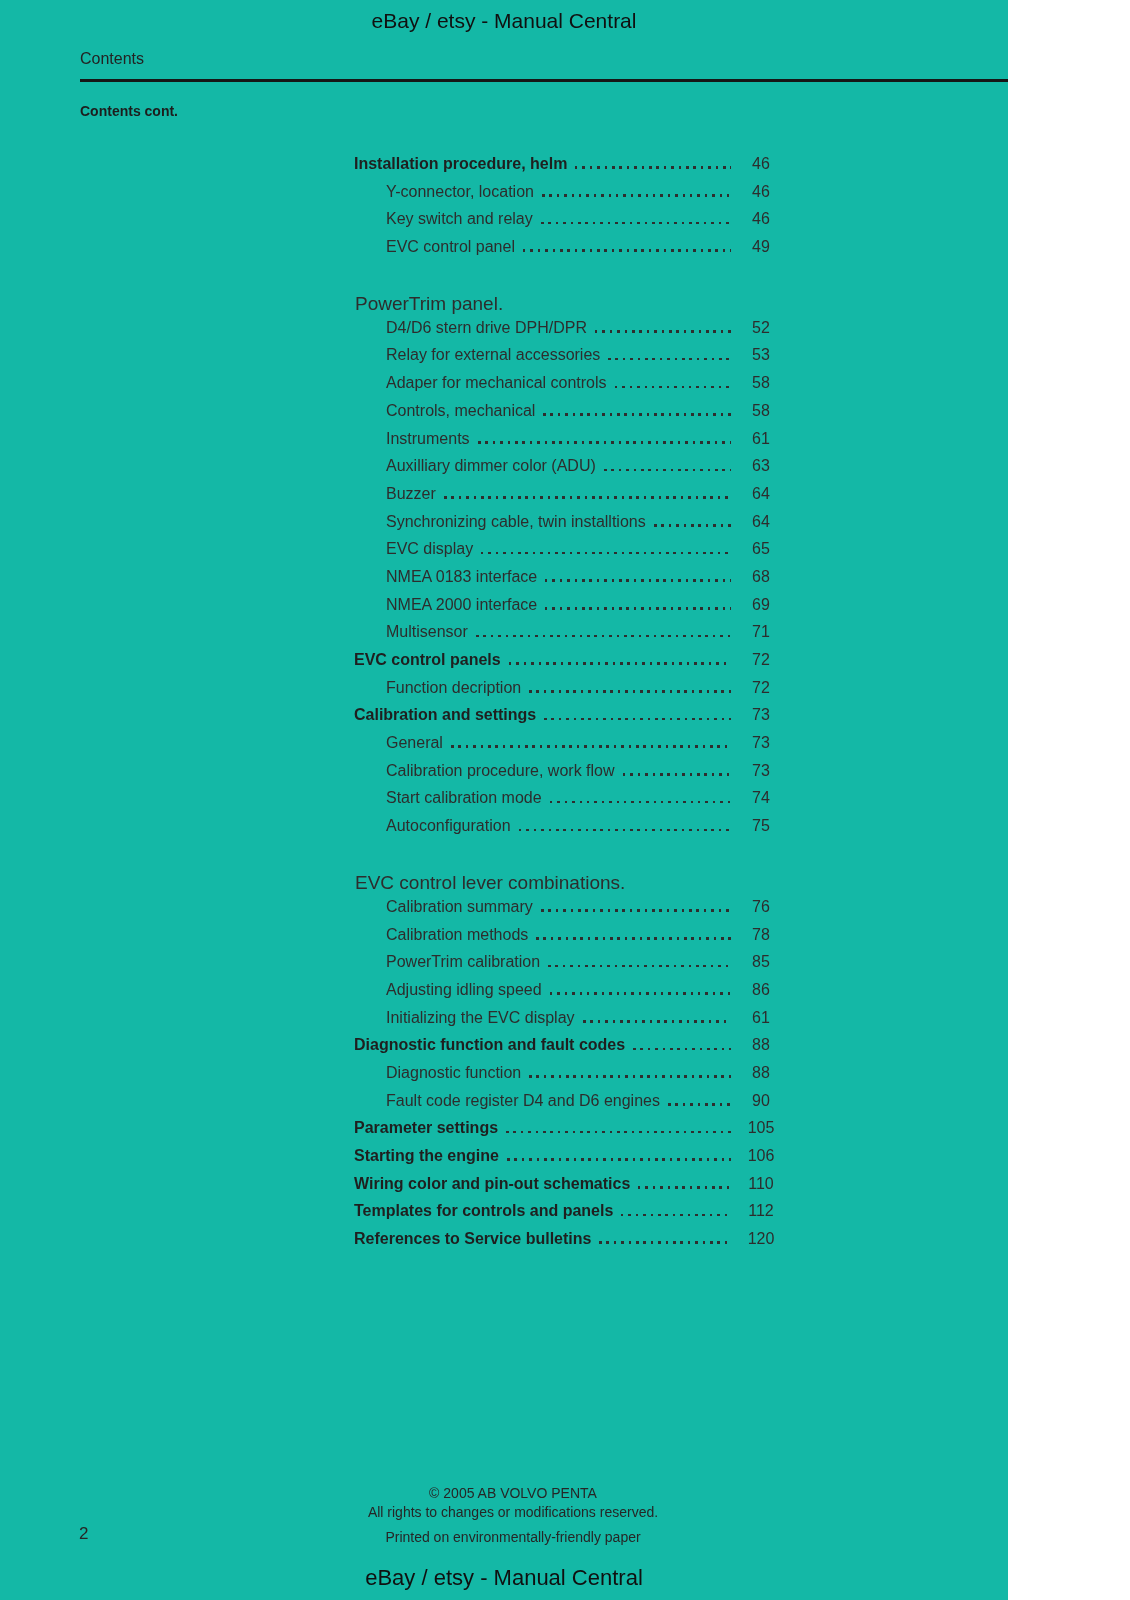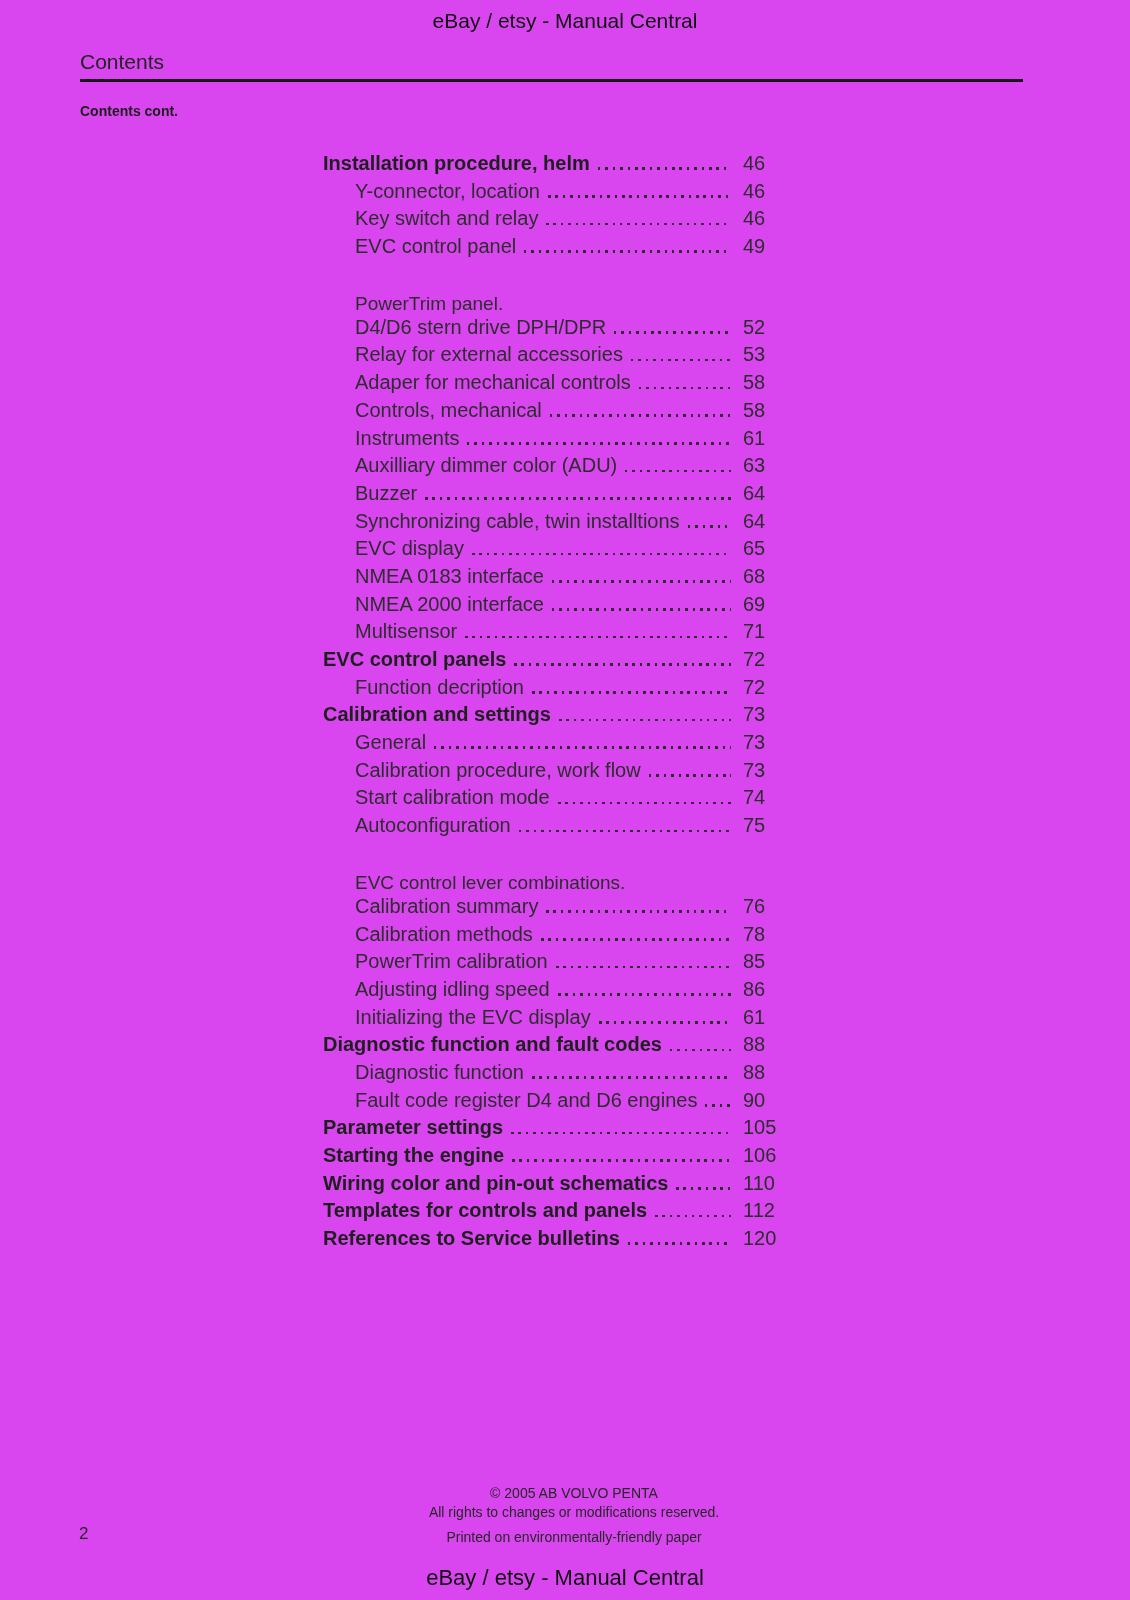--- a/index.html
+++ b/index.html
@@ -1,35 +1,35 @@
 <!DOCTYPE html>
 <html><head>
 <meta charset="utf-8">
 <style>
   html, body { margin: 0; padding: 0; background: #ffffff; }
   .page {
     position: relative;
-    width: 1130px;
+    width: 1008px;
     height: 1600px;
-    background: #d946ef;
+    background: #14b8a6;
     font-family: "Liberation Sans", sans-serif;
     color: #2d2d2d;
     overflow: hidden;
   }
   .watermark-top {
     position: absolute;
     top: 9px; left: 0; right: 0;
     text-align: center;
     font-size: 21px;
     color: #101010;
   }
   .contents-label {
     position: absolute;
     left: 80px; top: 50px;
-    font-size: 21px;
+    font-size: 16px;
     color: #232323;
   }
   .contents-rule {
     position: absolute;
     left: 80px; top: 79px;
     width: 943px; height: 2.6px;
     background: #161616;
   }
   .contents-cont {
     position: absolute;
@@ -41,42 +41,43 @@
   .toc {
     position: absolute;
     left: 323px; top: 150px;
     width: 456px;
   }
   .toc-row {
     display: flex;
     align-items: baseline;
     height: 27.7px;
     line-height: 27.7px;
-    font-size: 20px;
+    font-size: 16px;
     white-space: nowrap;
+    margin-left: 31px;
   }
   .toc-row.sub { padding-left: 32px; }
   .toc-row.bold .toc-label { font-weight: bold; color: #1f1f1f; }
   .toc-pre {
     height: 20px;
     line-height: 20px;
     font-size: 19px;
     padding-left: 32px;
     white-space: nowrap;
     margin-top: 33px;
   }
   .toc-leader {
     flex: 1 1 auto;
     height: 2.6px;
     margin: 0 12px 0 8px;
     background: repeating-linear-gradient(to right, #2e2e2e 0 2.5px, transparent 2.5px 7.4px);
   }
   .toc-page {
     min-width: 36px;
-    text-align: left;
+    text-align: center;
   }
   .footer-center {
     position: absolute;
     top: 1484px; left: 0; right: 0;
     text-align: center;
     font-size: 14px;
     color: #262626;
     padding-left: 18px;
   }
   .footer-line { line-height: 19px; }

